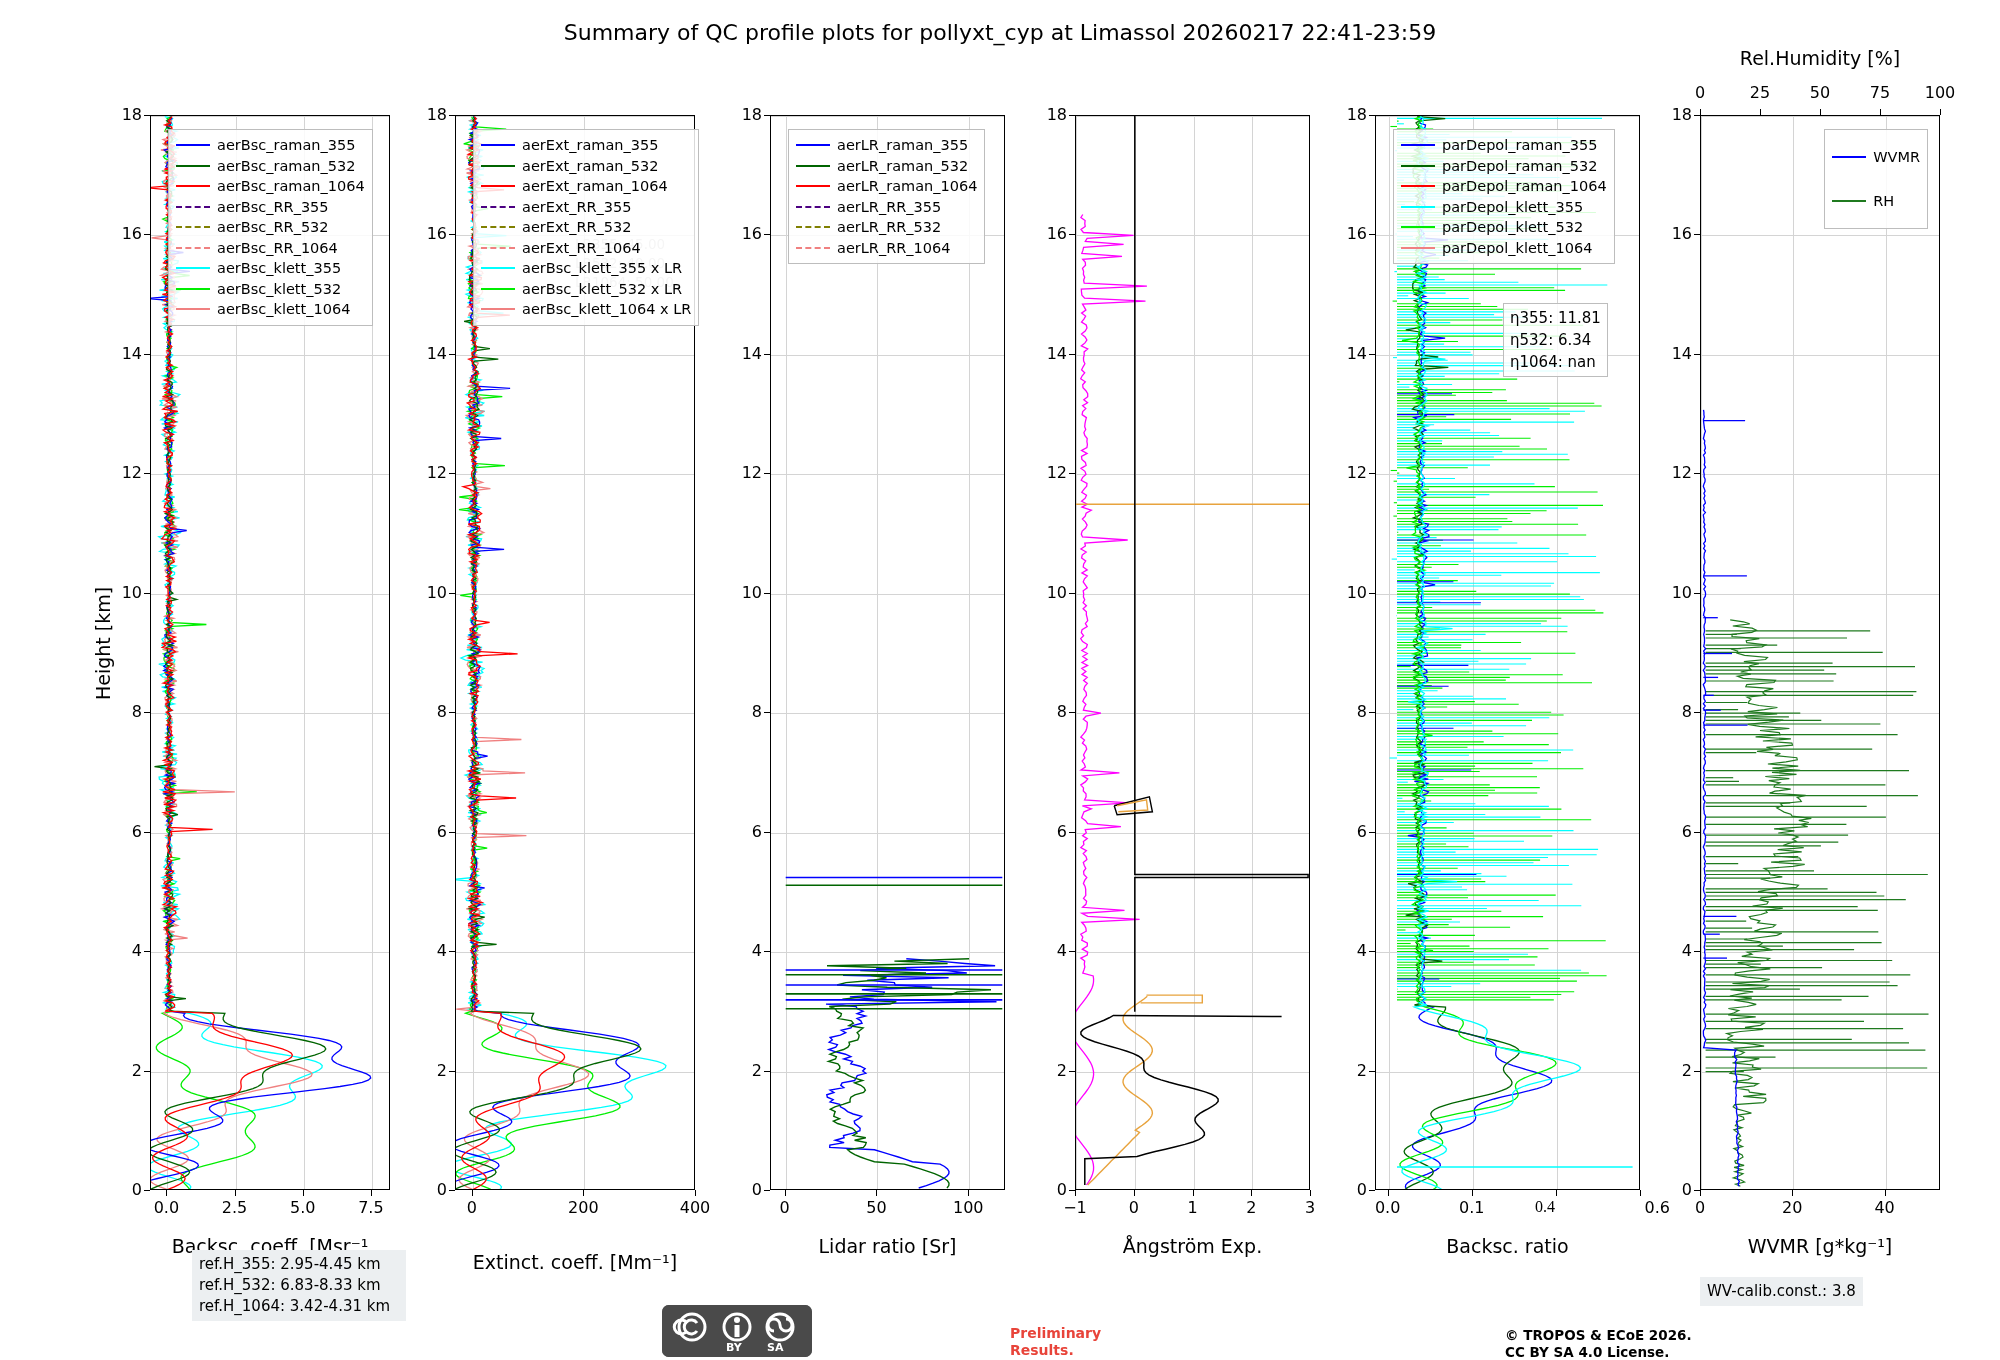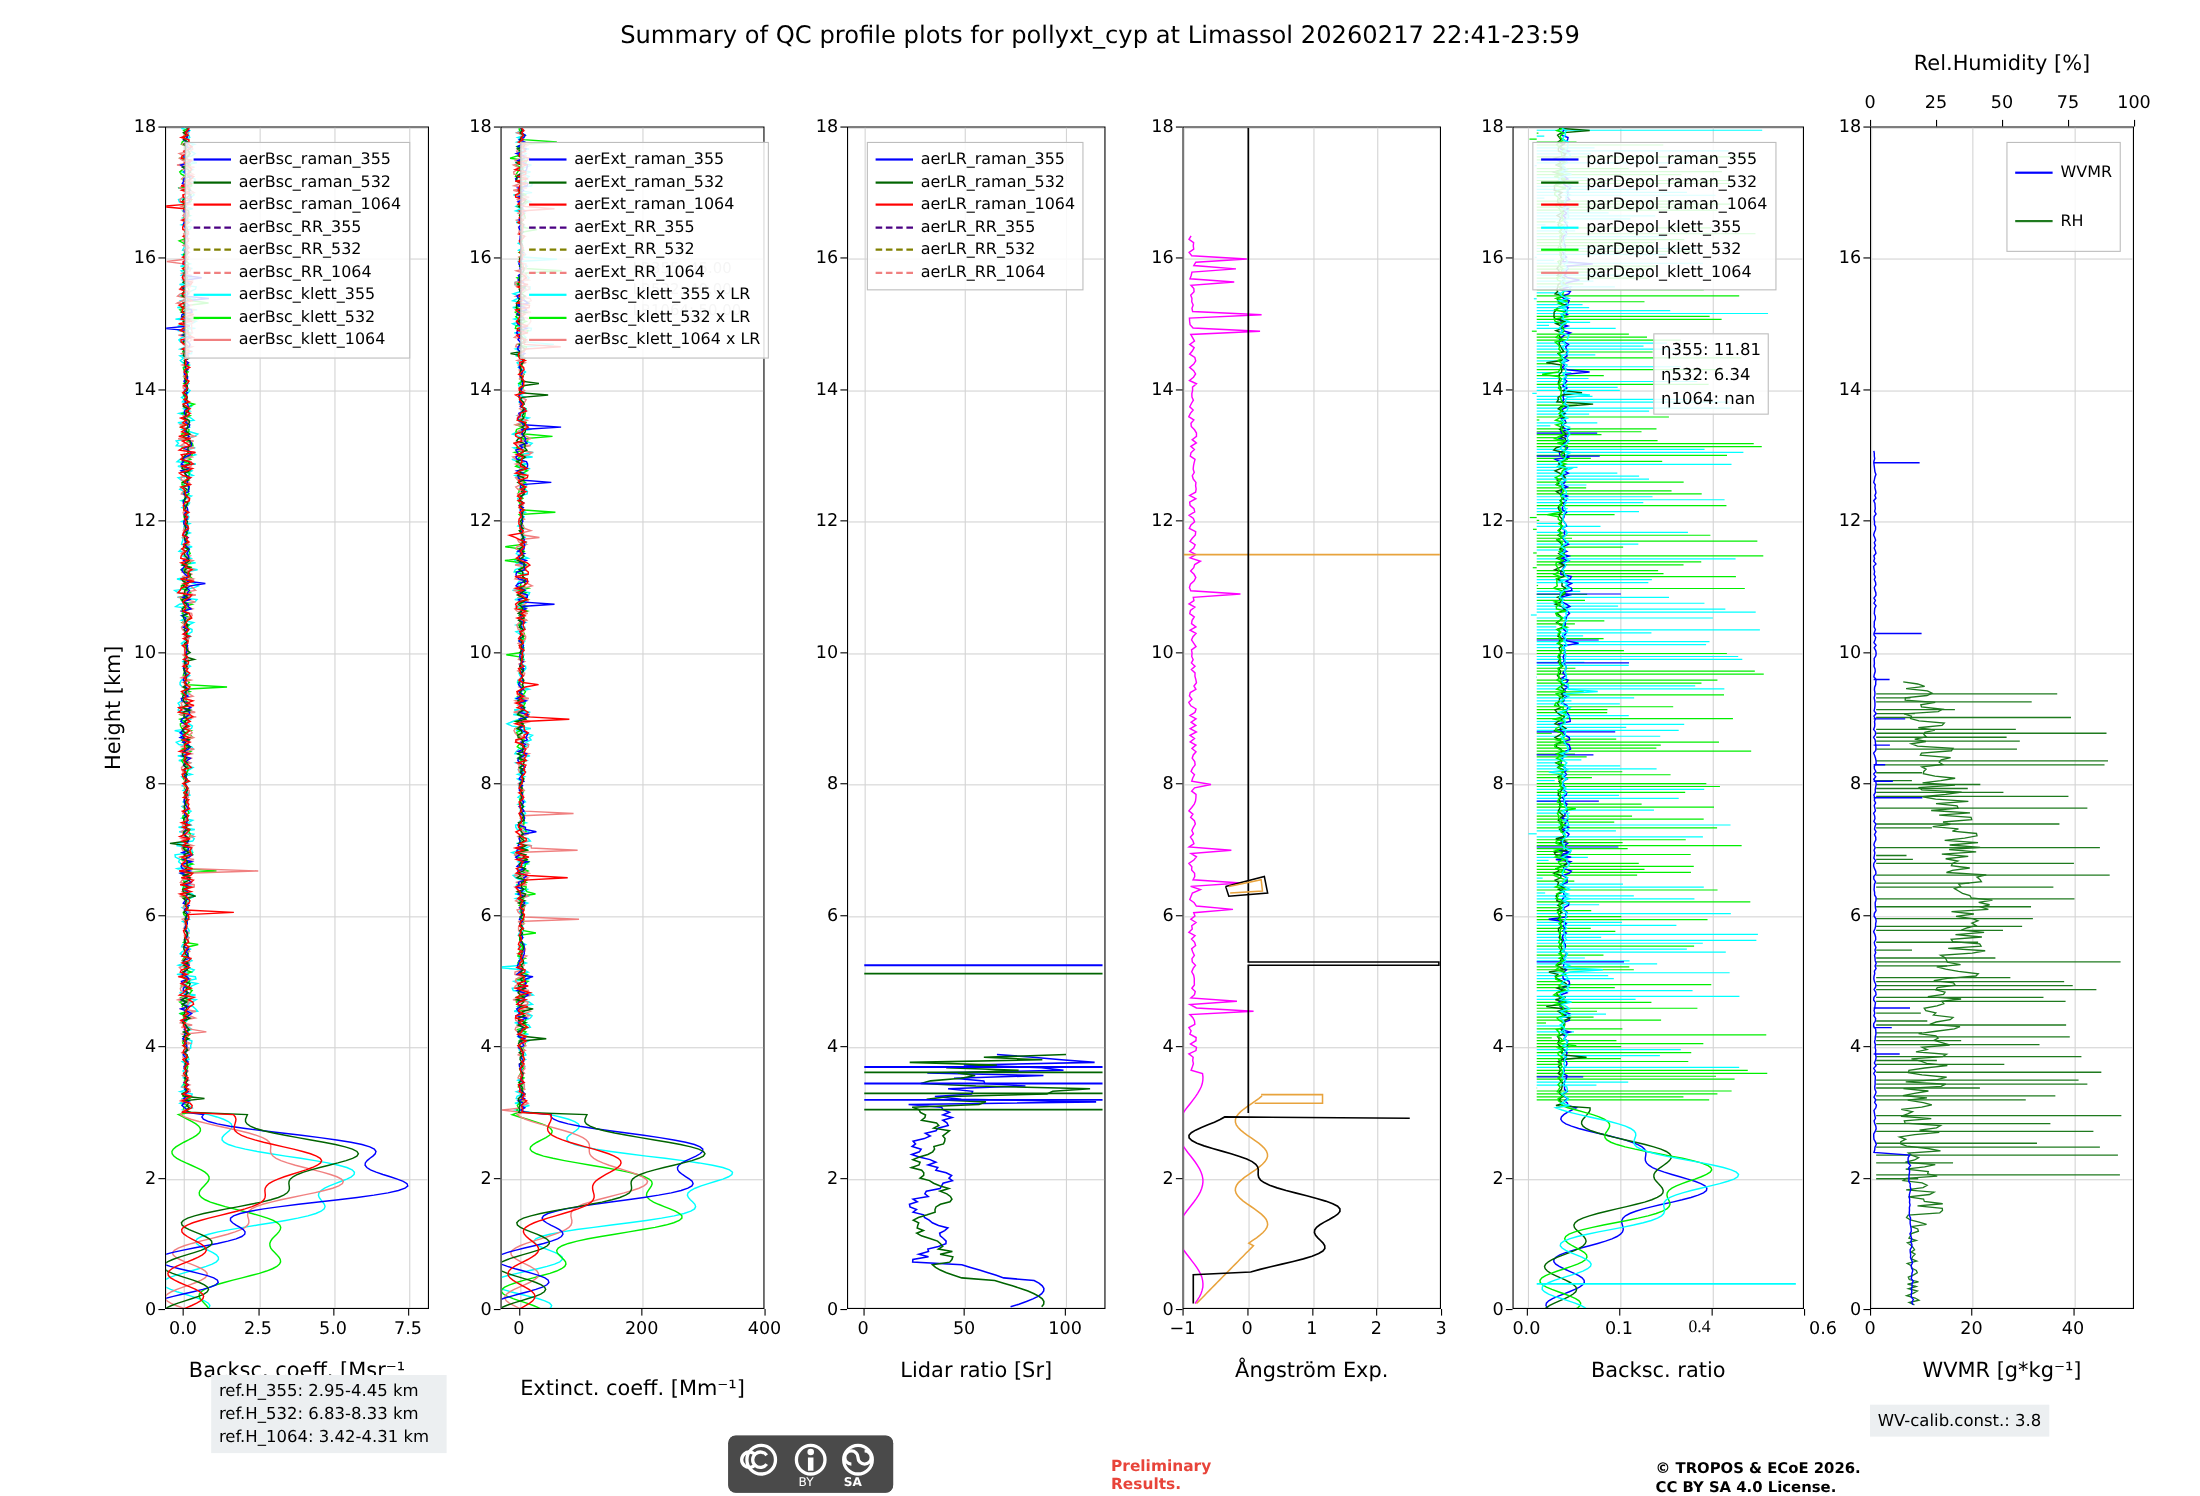--- a/index.html
+++ b/index.html
@@ -954,15 +954,15 @@
     <rect x="0" y="0" width="150" height="52" rx="7" fill="#4a4a4a"></rect>
     <circle cx="30" cy="22" r="13" fill="none" stroke="#fff" stroke-width="3"></circle>
     <path d="M25 18 a7 7 0 1 0 0 8" fill="none" stroke="#fff" stroke-width="3"></path>
     <path d="M35 18 a7 7 0 1 0 0 8" fill="none" stroke="#fff" stroke-width="3"></path>
     <circle cx="75" cy="22" r="13" fill="none" stroke="#fff" stroke-width="3"></circle>
     <circle cx="75" cy="15" r="3" fill="#fff"></circle>
     <rect x="72.5" y="20" width="5" height="12" fill="#fff"></rect>
     <circle cx="118" cy="22" r="13" fill="none" stroke="#fff" stroke-width="3"></circle>
     <path d="M112 26 a6 6 0 1 1 6 -6 a6 6 0 1 0 6 -6" fill="none" stroke="#fff" stroke-width="3"></path>
   </svg>
-  <div style="position:absolute;left:64px;top:36px;font-size:11px;font-weight:normal;color:#fff;">BY</div>
+  <div style="position:absolute;left:64px;top:36px;font-size:11px;font-weight:bold;color:#fff;">BY</div>
   <div style="position:absolute;left:105px;top:36px;font-size:11px;font-weight:bold;color:#fff;">SA</div>
 </div>
 
 </body></html>

